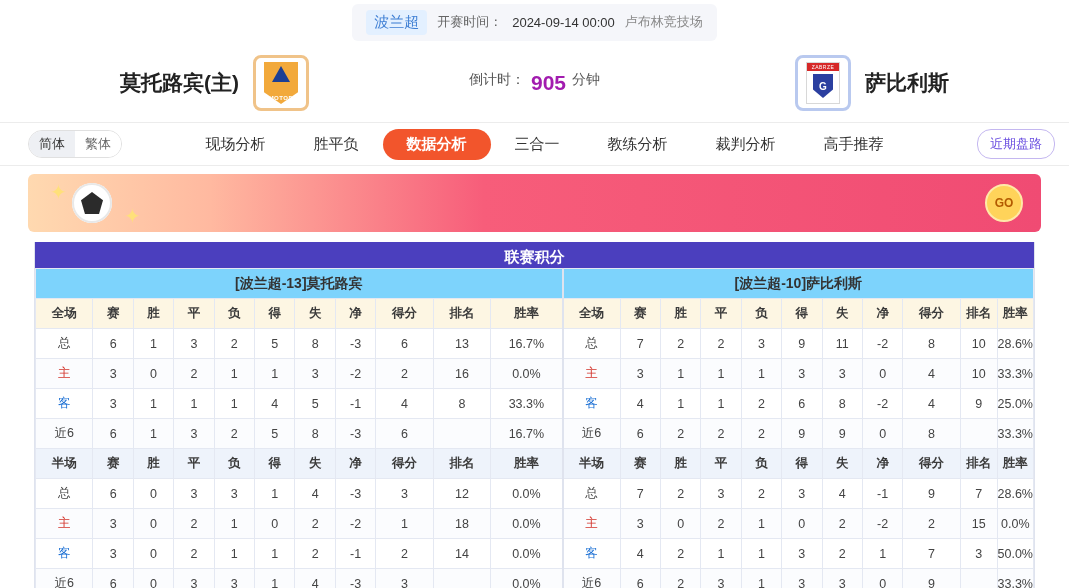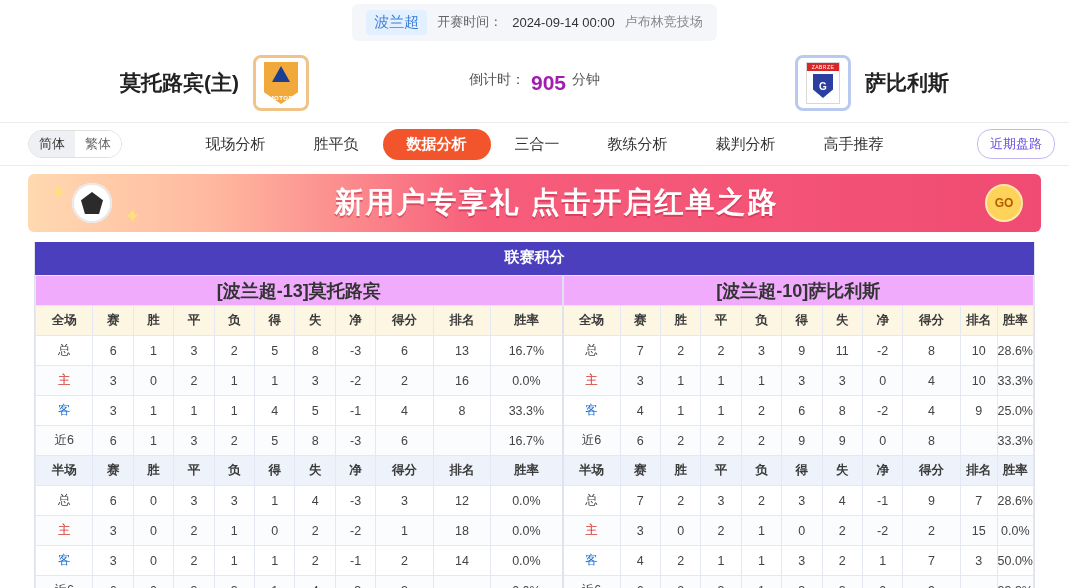--- a/index.html
+++ b/index.html
@@ -186,25 +186,25 @@
 
   
   .table-wrap { margin: 10px 34px 0 34px; border:1px solid #dfe3ee; border-top:none;}
   .table-title {
     background: #4b3fbe;
     color:#fff;
     font-size: 15px;
     font-weight: bold;
     text-align:center;
     line-height: 30px;
-    height:33px;
+    height:26px;
   }
   table { width:100%; border-collapse: collapse; font-size: 12.5px; }
   td, th { border:1px solid #e4e8f2; text-align:center; padding:0; height:30px; color:#444; font-weight:normal;}
-  .team-head { background:#f0abfc; font-weight:bold; color:#333; font-size:18px; }
+  .team-head { background:#7dd3fc; font-weight:bold; color:#333; font-size:14px; }
   .col-head { background:#fdf6e3; font-weight:bold; color:#3b3b3b; }
   .col-head.blue { background:#eef3fb; }
   .row-label { color:#444; }
   .row-label.home { color:#d3342b; }
   .row-label.away { color:#1a6fd4; }
   .zebra { background:#fbfcfe; }
   .split { border-left:2px solid #dfe3ee; }
 </style>
 </head>
 <body>
@@ -261,21 +261,20 @@
       <div class="nav-item">裁判分析</div>
       <div class="nav-item">高手推荐</div>
     </div>
     <div class="nav-right">近期盘路</div>
   </div>
 
   <div class="banner">
     <span class="spark s1">✦</span>
     <span class="spark s2">✦</span>
     <span class="ball"></span>
-    <span class="text">新用户专享礼  点击开启红单之路</span>
     <span class="go">GO</span>
   </div>
 
   <div class="table-wrap">
     <div class="table-title">联赛积分</div>
     <table>
       <tbody id="table-body">
           <tr>
             <td class="team-head" colspan="11">[波兰超-13]莫托路宾</td>
             <td class="team-head split" colspan="11">[波兰超-10]萨比利斯</td>

